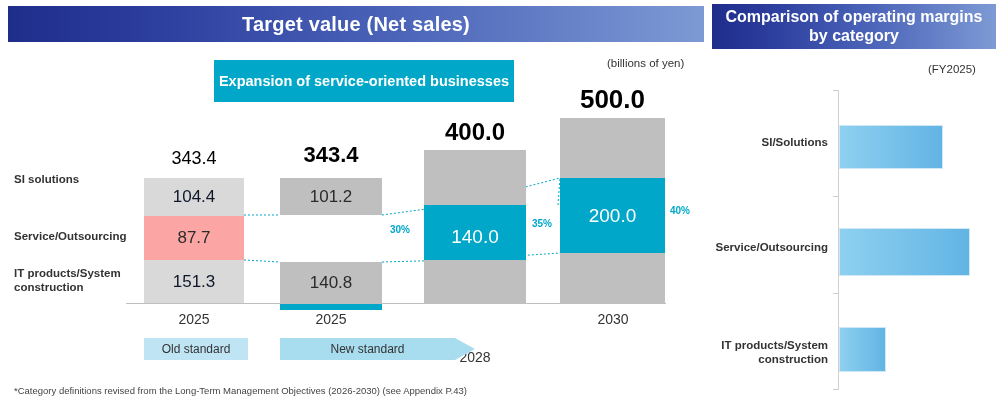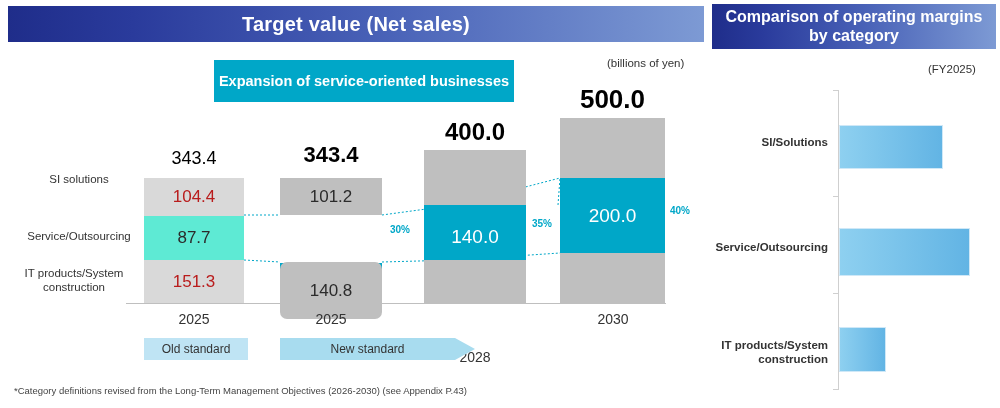--- a/index.html
+++ b/index.html
@@ -70,24 +70,24 @@
 
   
   #left-chart {
     position: absolute;
     left: 0; top: 0;
     width: 700px; height: 408px;
   }
   .cat-label {
     position: absolute;
     font-size: 11.5px;
-    font-weight: normal;
+    font-weight: bold;
     color: #333333;
     line-height: 1.25;
-    text-align: center;
+    text-align: left;
   }
   #cat-0 { left: 14px; top: 172px; width: 130px; }
   #cat-1 { left: 14px; top: 229px; width: 130px; }
   #cat-2 { left: 14px; top: 266px; width: 120px; }
 
   .baseline {
     position: absolute;
     left: 126px; top: 303px;
     width: 540px; height: 1px;
     background: #bfbfbf;
@@ -97,23 +97,23 @@
   .seg {
     position: absolute;
     left: 0;
     width: 100%;
     display: flex;
     align-items: center;
     justify-content: center;
     box-sizing: border-box;
     font-size: 17px;
   }
-  .seg.gray-light { background: #d9d9d9; color: #b91c1c; }
+  .seg.gray-light { background: #d9d9d9; color: #0f172a; }
   .seg.gray-dark  { background: #bfbfbf; color: #2b2b2b; }
-  .seg.blue-light { background: #5eead4; color: #2b2b2b; }
+  .seg.blue-light { background: #fca5a5; color: #2b2b2b; }
   .seg.cyan       { background: #00a7c8; color: #ffffff; }
 
   .total-label {
     position: absolute;
     text-align: center;
     color: #000000;
     font-weight: normal;
   }
 
   .pct-label {
@@ -256,21 +256,21 @@
   <div class="bar-col" style="left:144px; top:178px; width:100px; height:125px;">
     <div class="seg gray-light" style="top:0; height:38px;">104.4</div>
     <div class="seg blue-light" style="top:38px; height:44px;">87.7</div>
     <div class="seg gray-light" style="top:82px; height:43px;">151.3</div>
   </div>
   <div class="total-label" style="left:144px; top:148px; width:100px; font-size:18px;">343.4</div>
 
   <div class="bar-col" style="left:280px; top:178px; width:102px; height:125px;">
     <div class="seg gray-dark" style="top:0; height:37px;">101.2</div>
     <div class="seg cyan" style="top:37px; height:47px;margin-top:48px;">101.3</div>
-    <div class="seg gray-dark" style="top:84px; height:57px;border-radius:7px;">140.8</div>
+    <div class="seg gray-dark" style="top:84px; height:41px;">140.8</div>
   </div>
   <div class="total-label" style="left:280px; top:142px; width:102px; font-size:22px; font-weight:bold;">343.4</div>
   <div class="pct-label" style="left:390px; top:224px;">30%</div>
 
   <div class="bar-col" style="left:424px; top:150px; width:102px; height:153px;">
     <div class="seg gray-dark" style="top:0; height:55px;"></div>
     <div class="seg cyan" style="top:55px; height:64px; font-size:19px;">140.0</div>
     <div class="seg gray-dark" style="top:110px; height:43px;"></div>
   </div>
   <div class="total-label" style="left:424px; top:118px; width:102px; font-size:24px; font-weight:bold;">400.0</div>

